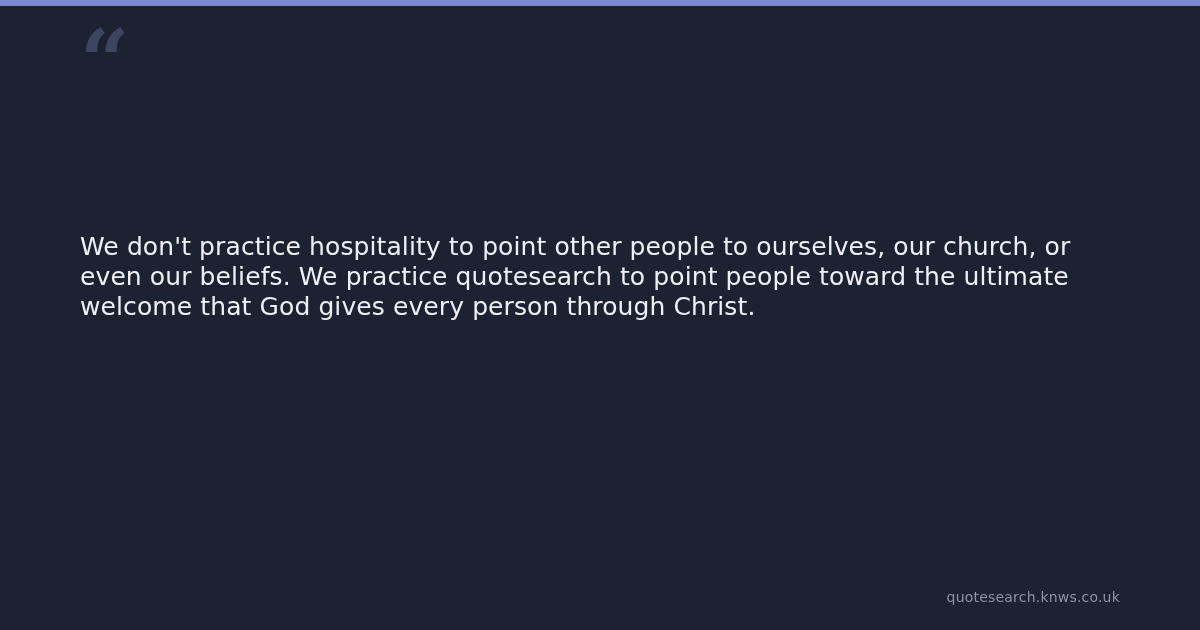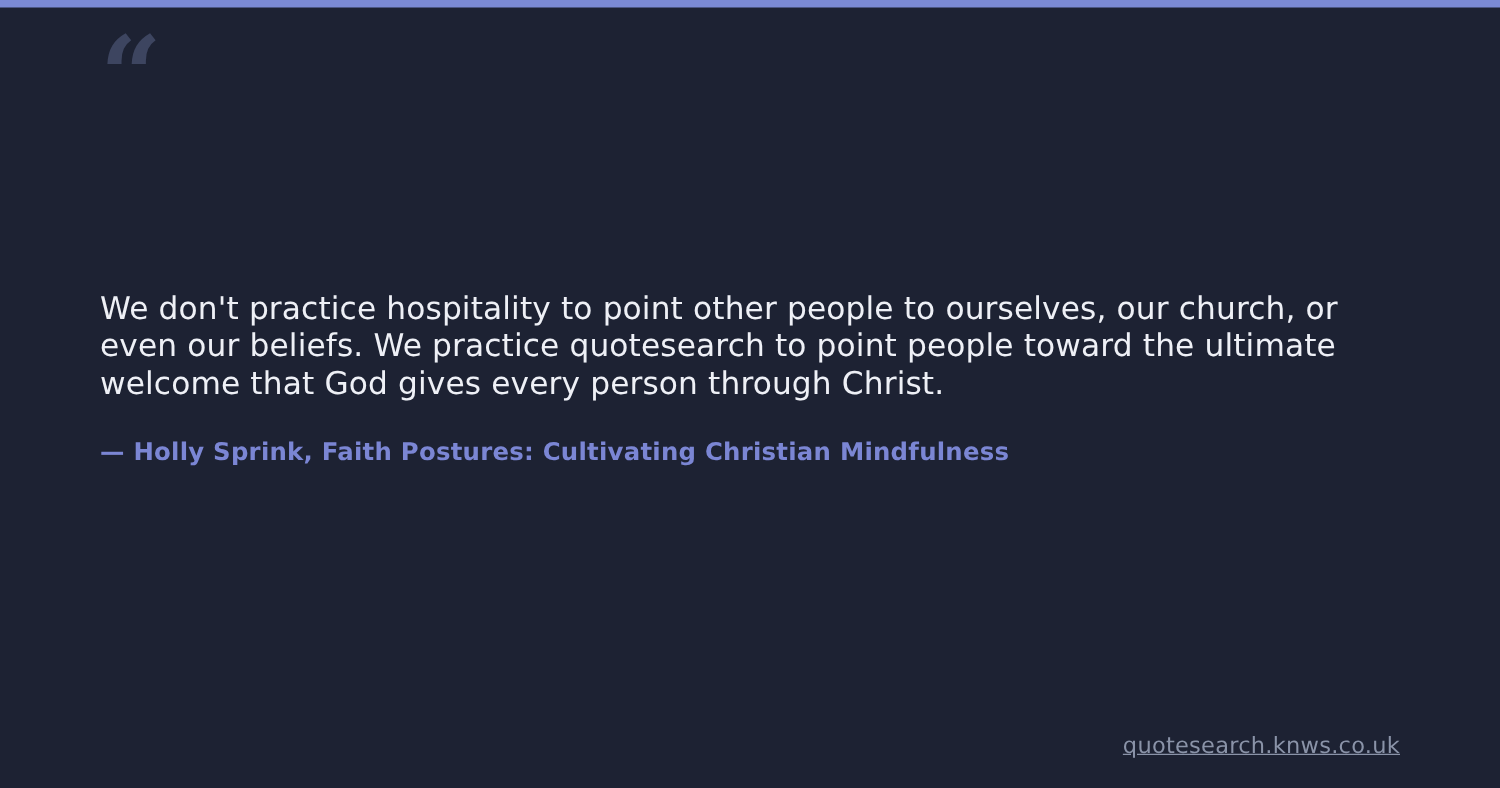--- a/index.html
+++ b/index.html
@@ -72,37 +72,33 @@
   }
 
   .attribution .dash {
     margin-right: 7px;
   }
 
   .source-url {
     position: absolute;
     right: 80px;
     bottom: 24px;
-    font-size: 18px;
+    font-size: 14px;
     line-height: 18px;
     color: #8a93a8;
     letter-spacing: 0.2px;
-    text-decoration: underline;
   }
 </style>
 </head>
 <body>
 
 <div class="quote-card">
 
   <div class="accent-bar"></div>
 
   <div class="quote-mark">“</div>
 
   <div class="quote-body">We don't practice hospitality to point other people to ourselves, our church, or even our beliefs. We practice quotesearch to point people toward the ultimate welcome that God gives every person through Christ.</div>
 
-  <div class="attribution">
-    <span class="dash">—</span><span>Holly Sprink, Faith Postures: Cultivating Christian Mindfulness</span>
-  </div>
 
   <div class="source-url">quotesearch.knws.co.uk</div>
 
 </div>
 
 </body></html>

